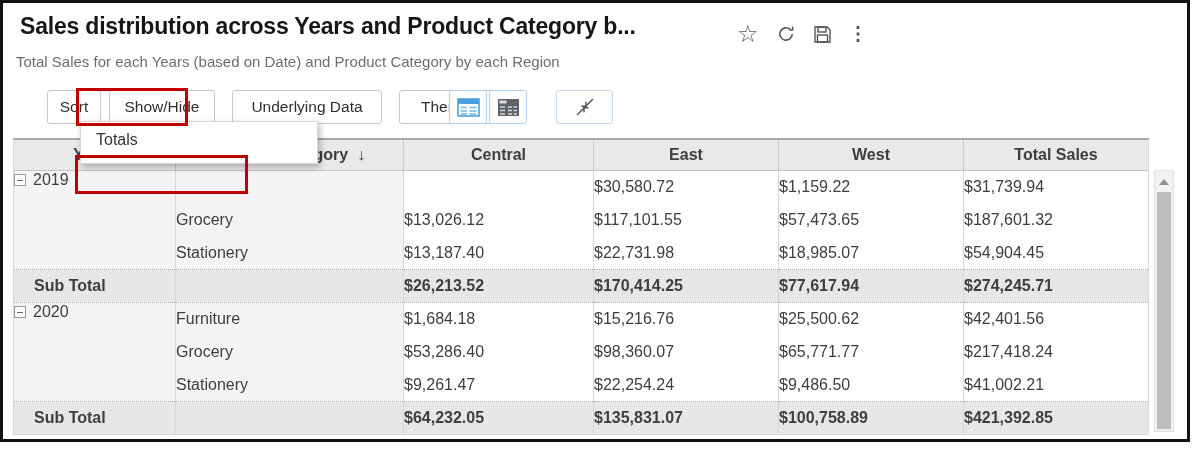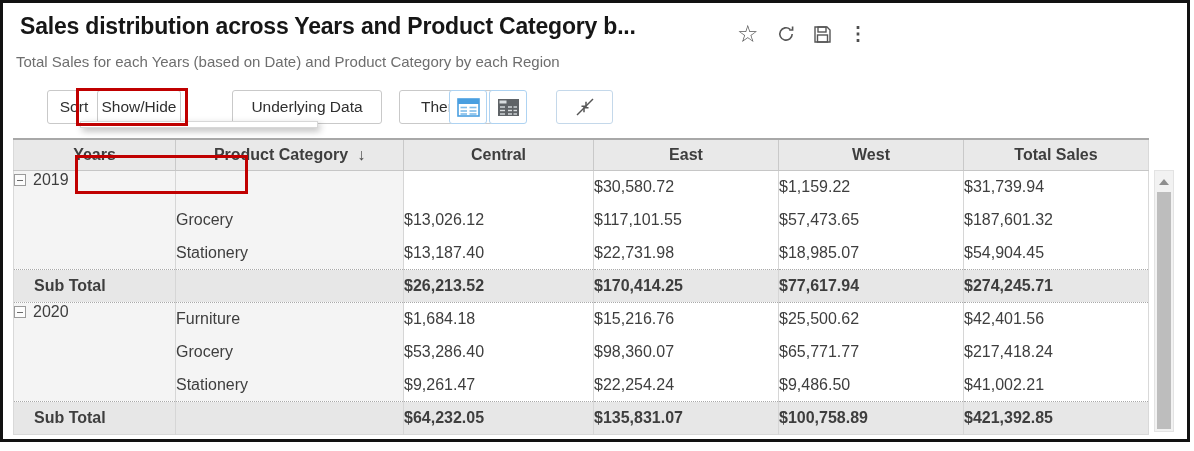--- a/index.html
+++ b/index.html
@@ -86,21 +86,21 @@
       <path d="M2 2 h12 l3 3 v12 h-15 z"></path>
       <rect x="5" y="2" width="8" height="5"></rect>
       <rect x="4.5" y="10" width="10" height="7"></rect>
     </svg>
   </span>
   <span class="glyph-kebab">⋮</span>
 </div>
 <div class="subtitle">Total Sales for each Years (based on Date) and Product Category by each Region</div>
 
 <div class="tb-btn" style="left:15px;width:54px;">Sort</div>
-<div class="tb-btn" style="left:65px;width:84px;">Show/Hide</div>
+<div class="tb-btn" style="left:77px;width:106px;">Show/Hide</div>
 <div class="tb-btn" style="left:200px;width:150px;">Underlying Data</div>
 <div class="tb-btn" style="left:367px;width:100px;">Themes</div>
 
 <div class="icon-btn" style="left:449px;width:38px;border:1px solid #aed3f2;">
   <span>
     <svg width="23" height="19" viewBox="0 0 23 19">
       <rect x="1" y="1" width="21" height="17" fill="none" stroke="#4a9fe0" stroke-width="1.6"></rect>
       <rect x="1" y="1" width="21" height="5" fill="#4a9fe0"></rect>
       <g stroke="#7fbce9" stroke-width="1.6">
         <line x1="3.5" y1="9.5" x2="10" y2="9.5"></line>
@@ -231,16 +231,17 @@
     </tbody>
   </table>
 </div>
 
 <div class="vscroll">
   <div class="up"></div>
   <div class="thumb"></div>
 </div>
 
 <div class="menu">
+  <div class="menu-item">Totals</div>
 </div>
 
 <div class="anno" style="left:76px;top:88px;width:112px;height:38px;"></div>
 <div class="anno" style="left:75px;top:155px;width:173px;height:39px;"></div>
 
 </body></html>

